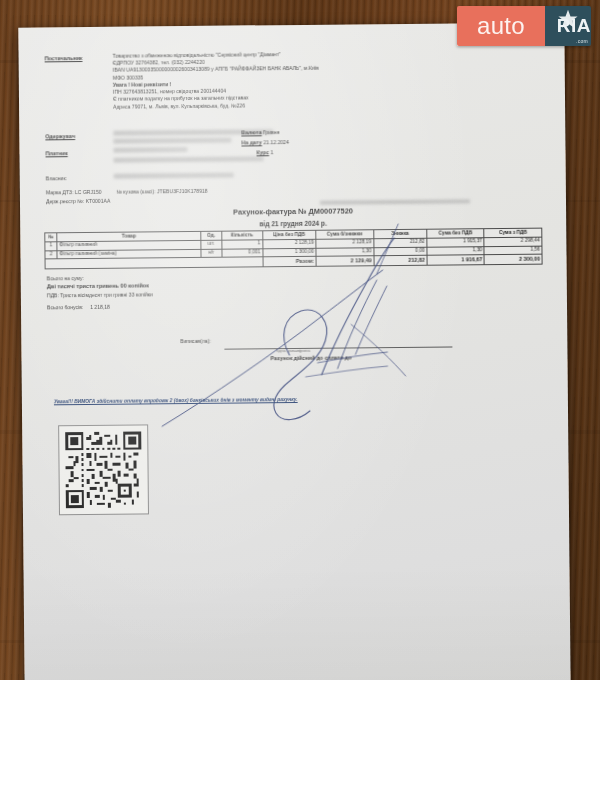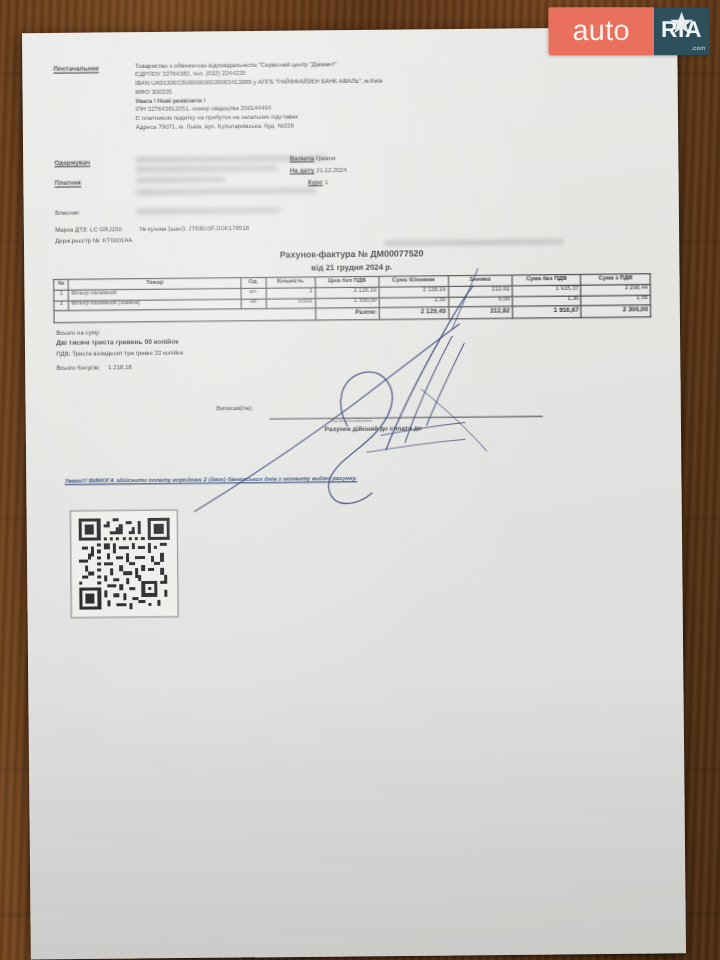--- a/index.html
+++ b/index.html
@@ -3,21 +3,21 @@
 <meta charset="utf-8">
 <style>
   * { box-sizing: border-box; margin: 0; padding: 0; }
   html, body {
     width: 600px; height: 800px;
     overflow: hidden;
     font-family: "Liberation Sans", sans-serif;
   }
   #stage {
     position: relative;
-    width: 600px; height: 800px;
+    width: 600px; height: 680px;
     background:
       repeating-linear-gradient(92deg,
         rgba(0,0,0,0.16) 0px, rgba(0,0,0,0.0) 2px, rgba(255,255,255,0.05) 4px, rgba(0,0,0,0.10) 7px),
       linear-gradient(96deg, #6b3f1c 0%, #7a4a22 20%, #5e3616 45%, #74431e 70%, #4d2d11 100%);
     overflow: hidden;
     text-decoration: underline;
   }
   
   .grain {
     position: absolute; left: 0; right: 0;
@@ -63,21 +63,21 @@
     flex: 0 0 88px;
     display: flex; align-items: center; justify-content: center;
     color: #fdf2ef;
     font-size: 24px; letter-spacing: .3px;
     border-radius: 2px 0 0 2px;
   }
   .logo-ria {
     background: #2e4f5c;
     flex: 1 1 auto;
     position: relative;
-    display: flex; align-items: center; justify-content: center;
+    display: flex; align-items: center; justify-content: flex-end;
     color: #eef3f5;
     font-size: 19px; font-weight: bold; letter-spacing: .5px;
     border-radius: 0 2px 2px 0;
     overflow: hidden;
   }
   .logo-star {
     position: absolute; left: 13px; top: 3px;
     width: 20px; height: 20px; opacity: .93;
   }
   .logo-dotcom {

